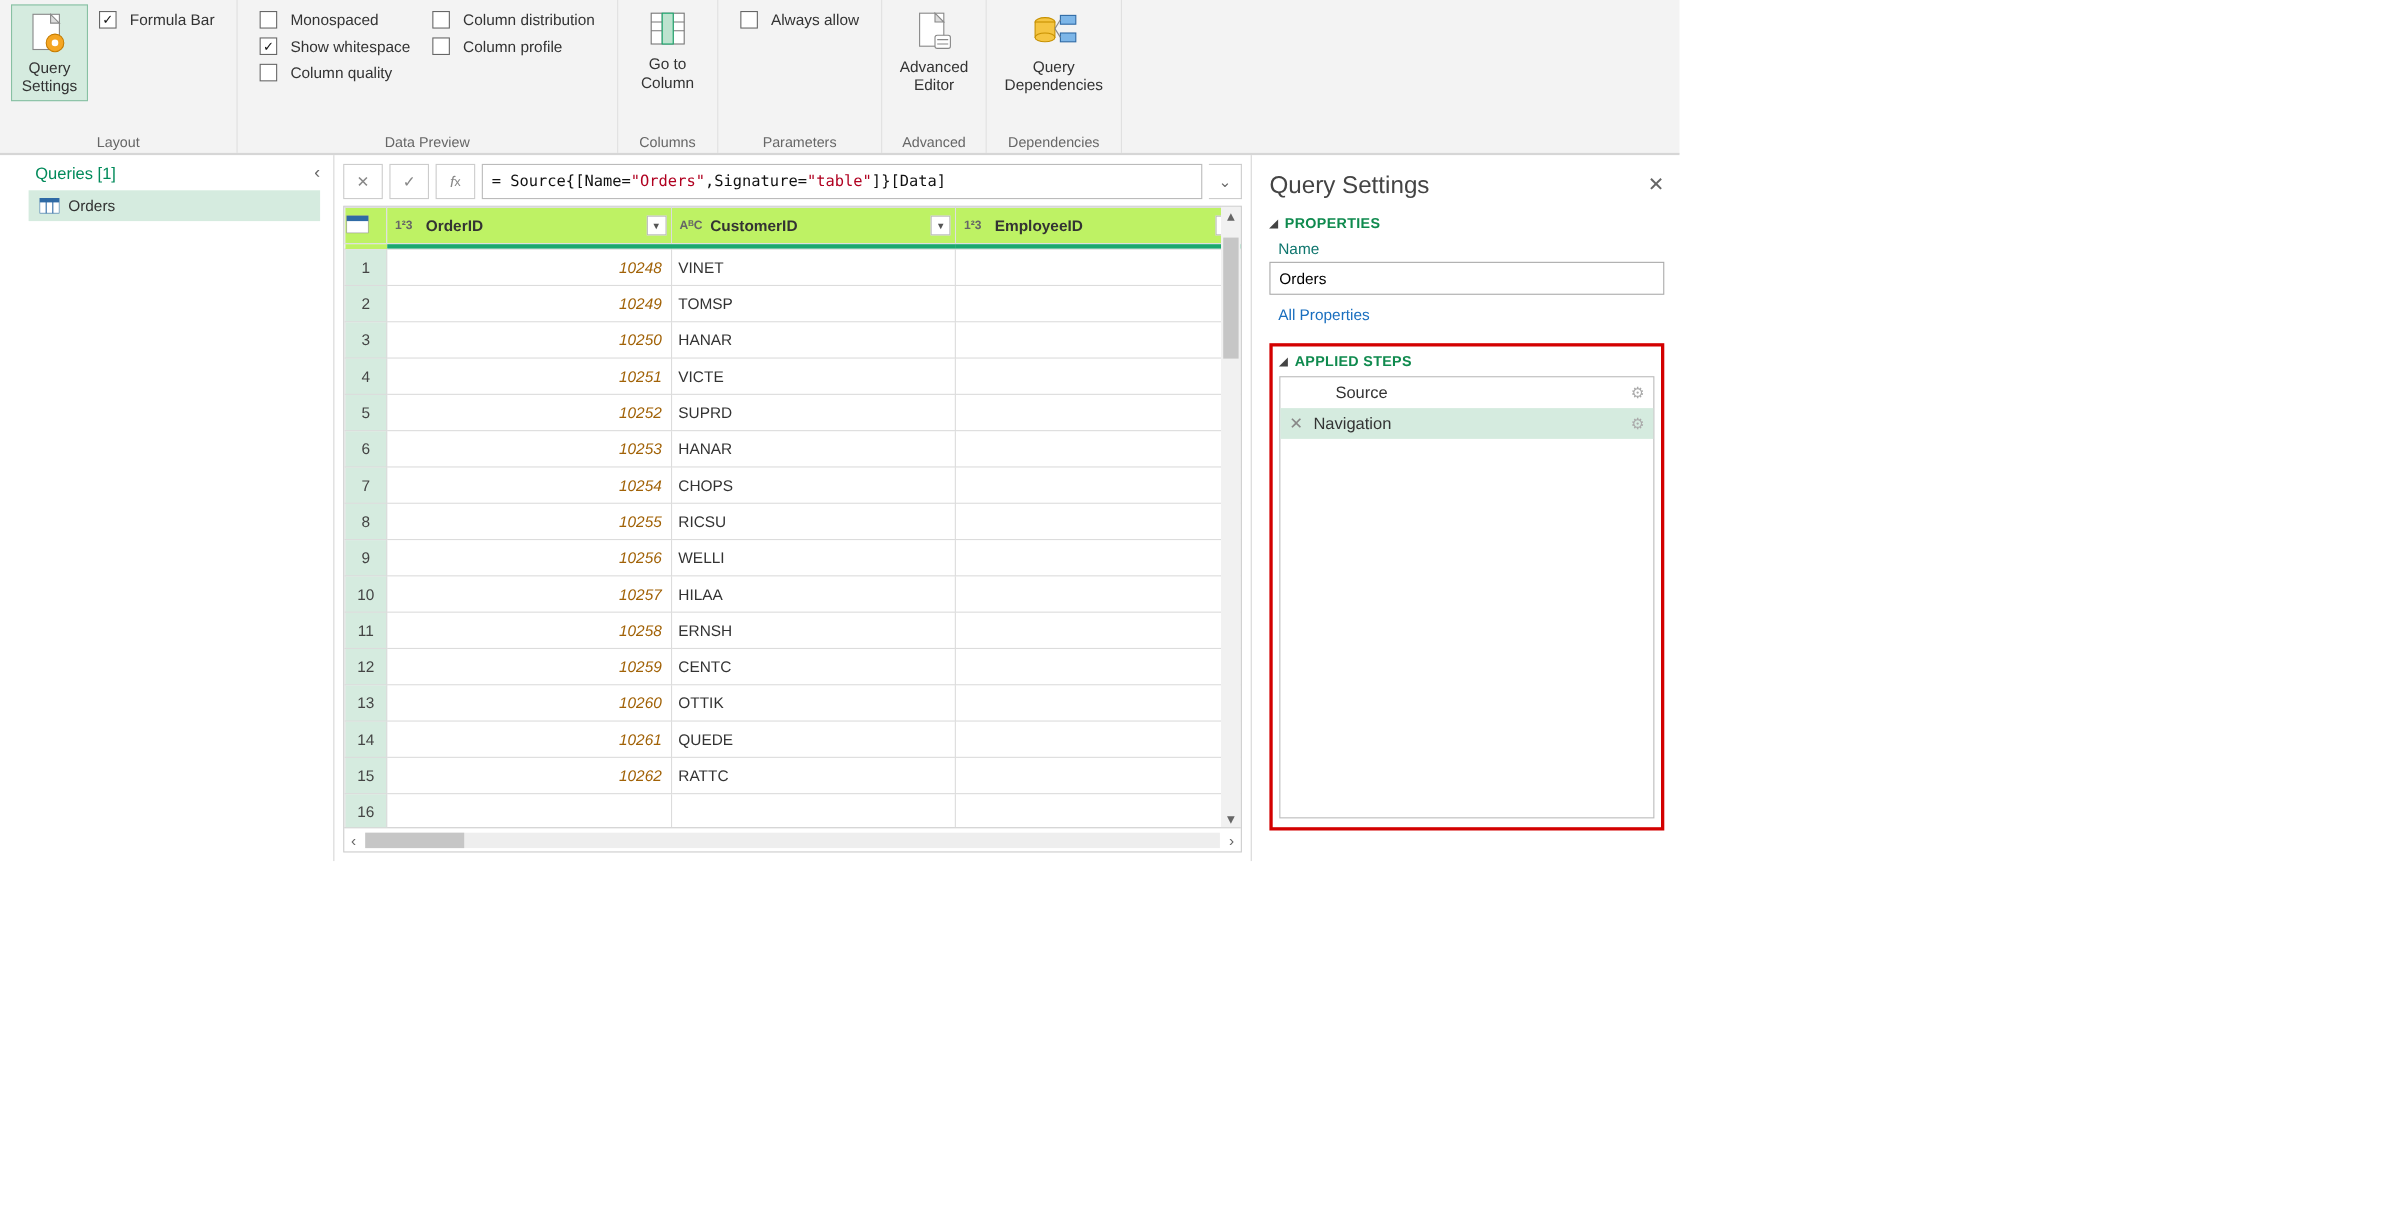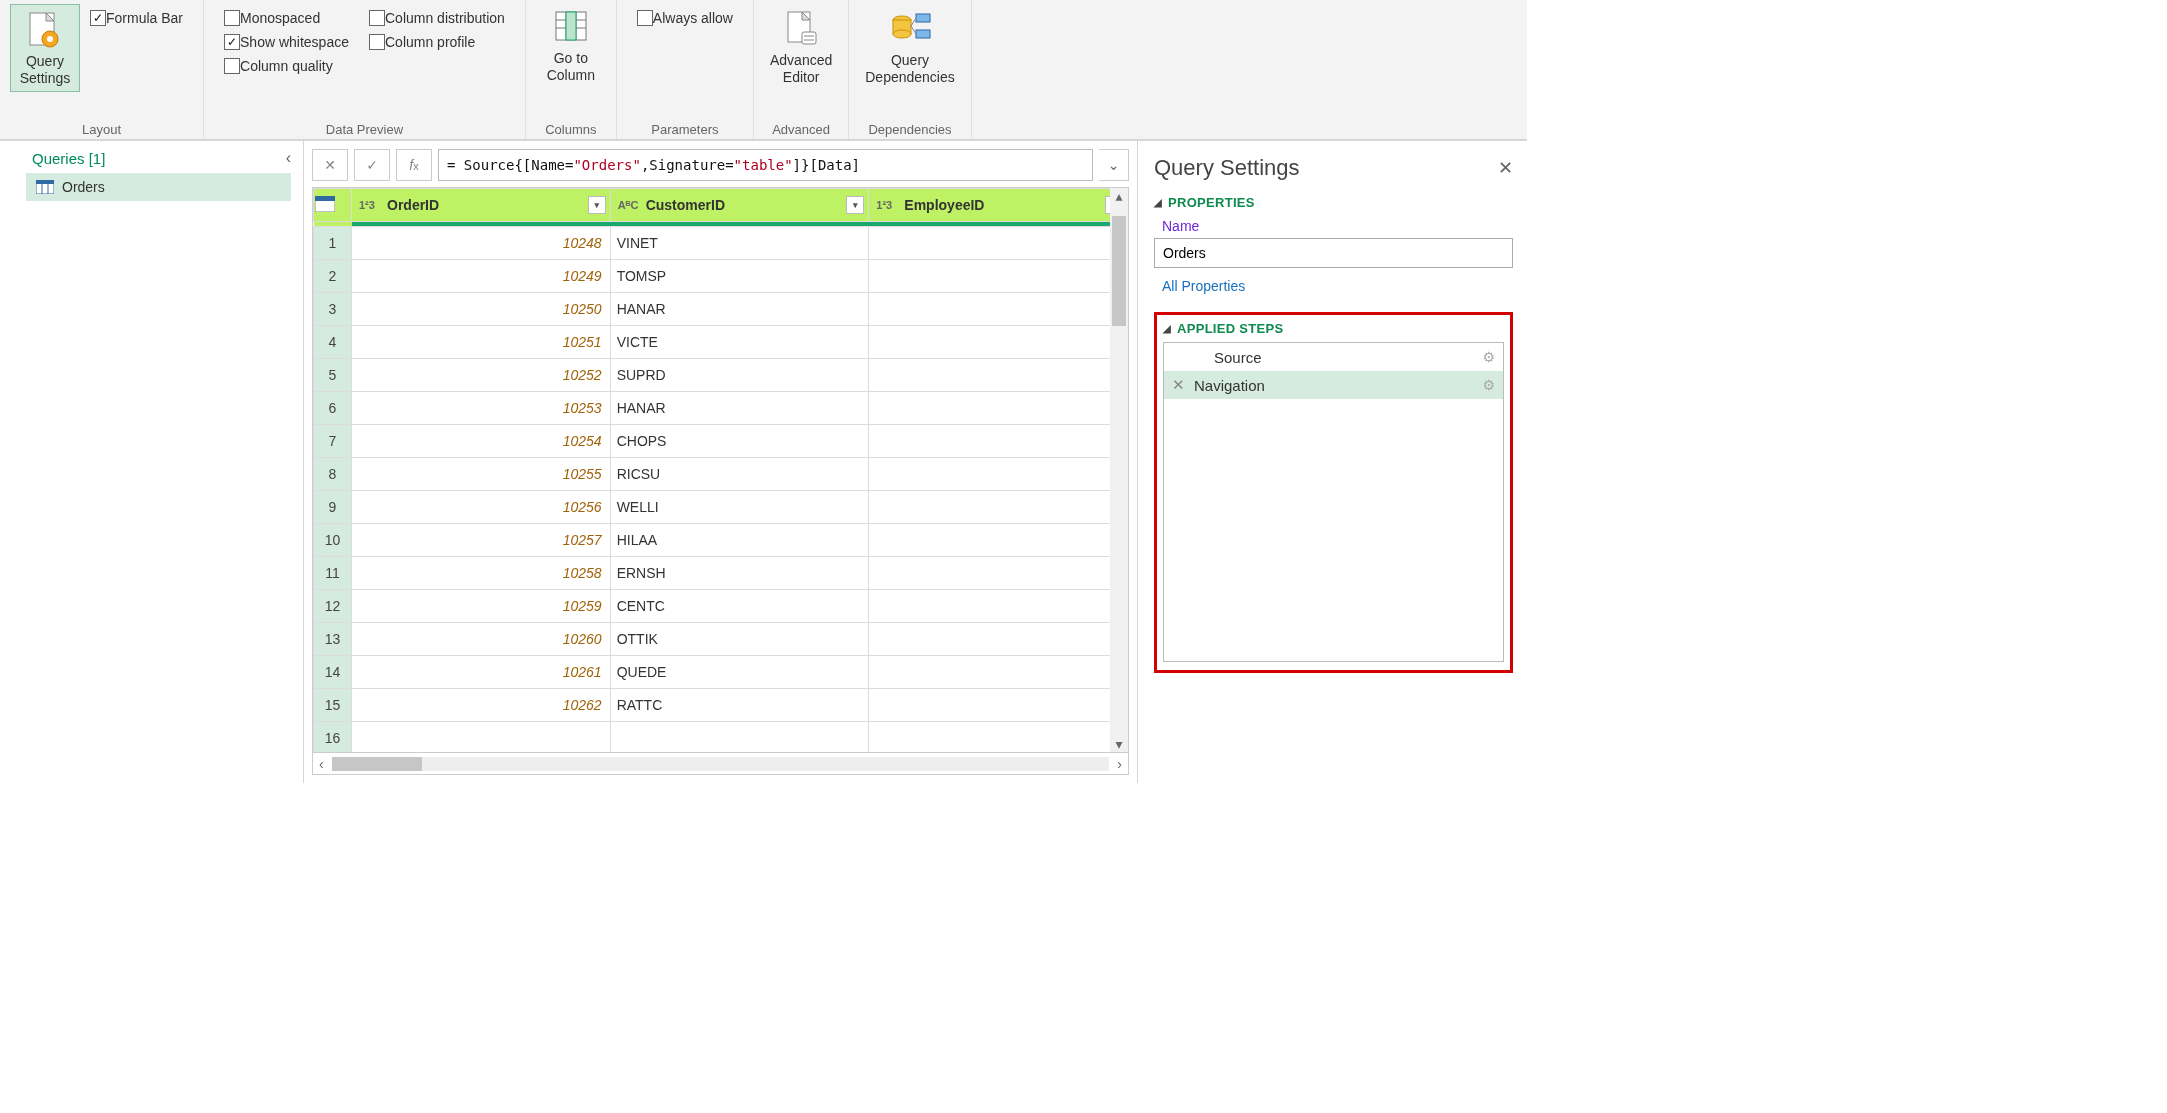--- a/index.html
+++ b/index.html
@@ -11,21 +11,21 @@
   .ribbon-group { display:flex; flex-direction:column; align-items:center; padding:4px 10px 2px; border-right:1px solid #e0e0e0; }
   .ribbon-group-body { flex:1; display:flex; align-items:flex-start; }
   .ribbon-group-label { font-size:13px; color:#666; padding-top:2px; }
 
   
   .big-btn { display:flex; flex-direction:column; align-items:center; justify-content:flex-start; padding:4px 6px; min-width:70px; cursor:pointer; text-align:center; line-height:1.2; }
   .big-btn.selected { background:#d5ebdf; border:1px solid #88c0a3; }
   .big-btn svg { display:block; margin:2px auto; }
 
   .chk-col { display:flex; flex-direction:column; gap:8px; padding:6px 10px; }
-  .chk { display:flex; align-items:center; gap:0; font-size:14px; cursor:pointer; }
+  .chk { display:flex; align-items:center; gap:12px; font-size:14px; cursor:pointer; }
   .chk-box { width:16px; height:16px; border:1px solid #666; display:inline-flex; align-items:center; justify-content:center; font-size:12px; color:#111; background:#fff; }
   .chk-box.checked::after { content:"✓"; }
 
   
   .main { flex:1; display:flex; min-height:0; border-top:1px solid #d6d6d6;padding-left:14px; }
   .queries-pane { width:290px; border-right:1px solid #d6d6d6; display:flex; flex-direction:column; }
   .queries-header { display:flex; align-items:center; justify-content:space-between; padding:8px 12px 4px 18px; color:#018a5a; font-size:15px; }
   .queries-header .chev { color:#666; font-size:16px; cursor:pointer; }
   .query-item { display:flex; align-items:center; gap:8px; background:#d5ebdf; padding:6px 10px; margin:2px 12px; cursor:pointer; }
   .query-item-icon { width:18px; height:14px; display:inline-block; }
@@ -60,26 +60,26 @@
   .hscroll .thumb { position:absolute; left:0; top:0; height:14px; width:90px; background:#c6c6c6; }
   .vscroll { position:absolute; right:0; top:0; bottom:0; width:18px; background:#f1f1f1; display:flex; flex-direction:column; justify-content:space-between; align-items:center; color:#666; }
   .vscroll .vthumb { position:absolute; right:2px; top:28px; width:14px; height:110px; background:#c6c6c6; }
 
   
   .settings-pane { width:390px; border-left:1px solid #d6d6d6; padding:10px 14px 10px 16px; display:flex; flex-direction:column; }
   .settings-title { display:flex; align-items:center; justify-content:space-between; color:#444; font-size:22px; font-weight:400; margin:4px 0 14px; }
   .close-x { font-size:18px; color:#666; cursor:pointer; }
   .sect-header { color:#0f8a4e; font-weight:700; font-size:13px; letter-spacing:.3px; margin-bottom:6px; display:flex; align-items:center; gap:6px; }
   .sect-header .tri { font-size:10px; color:#444; }
-  .prop-label { color:#6d28d9; margin:2px 0 4px 8px; }
+  .prop-label { color:#0f766e; margin:2px 0 4px 8px; }
   .prop-input { width:100%; border:1px solid #aaa; padding:6px 8px; font-size:14px; margin-bottom:10px; }
   .all-props { color:#1a6fbf; cursor:pointer; margin:0 0 18px 8px; }
 
   .applied-box { border:3px solid #d30000; padding:6px 6px 8px; }
-  .steps-list { border:1px solid #bbb; height:320px; margin-top:1px; background:#fff; }
+  .steps-list { border:1px solid #bbb; height:402px; margin-top:1px; background:#fff; }
   .step { display:flex; align-items:center; padding:5px 8px; font-size:15px; gap:8px; cursor:pointer; position:relative; }
   .step.selected { background:#d5ebdf; }
   .step .del { color:#888; width:14px; visibility:hidden; }
   .step.selected .del { visibility:visible; }
   .step .gear { position:absolute; right:8px; color:#aaa; font-size:14px; }
   .step .lbl { padding-left:20px; }
   .step.selected .lbl { padding-left:0; }
 
 </style>
 </head>

